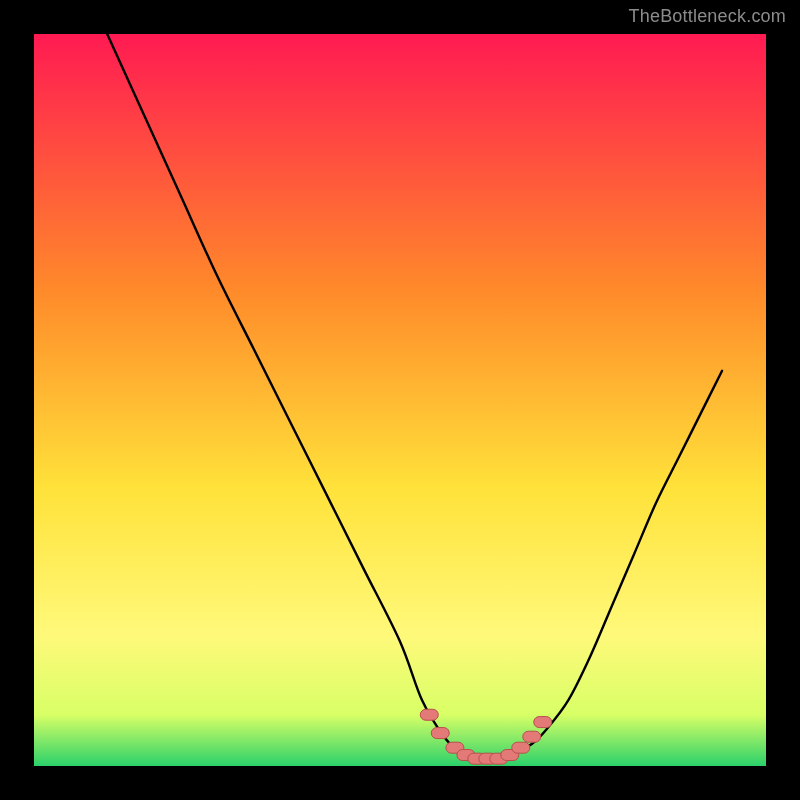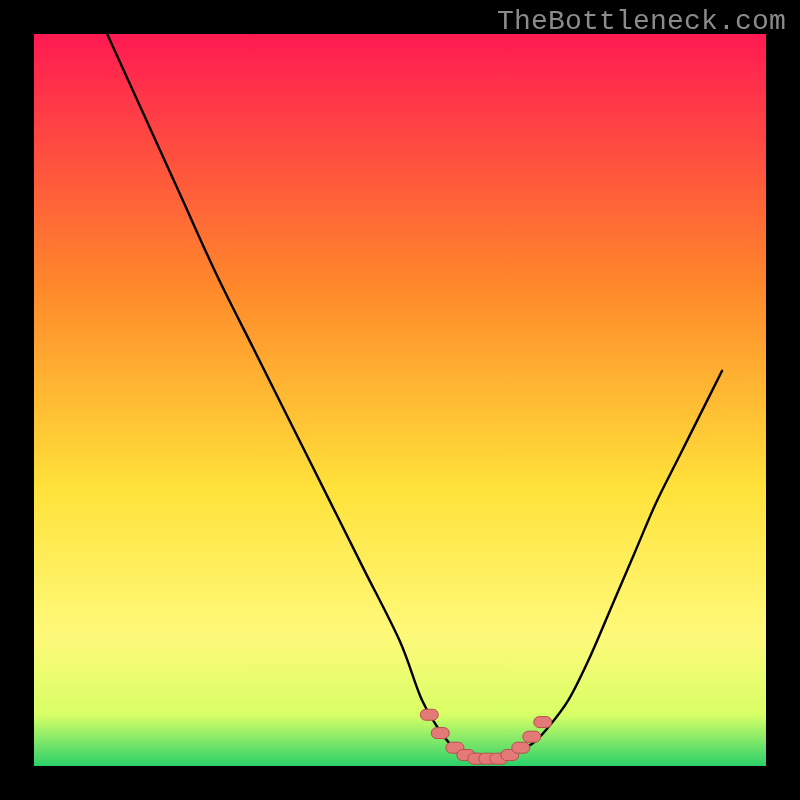--- a/index.html
+++ b/index.html
@@ -18,22 +18,22 @@
   }
   svg.plot {
     position: absolute;
     top: 0;
     left: 0;
   }
   .watermark {
     position: absolute;
     top: 6px;
     right: 14px;
-    font-family: Liberation Mono, monospace;
-    font-size: 28px;
+    font-family: Liberation Sans, sans-serif;
+    font-size: 18px;
     font-weight: 500;
     letter-spacing: 0.2px;
     color: #8b8b8b;
     user-select: none;
   }
 </style>
 </head>
 <body>
 
 <div class="stage">

